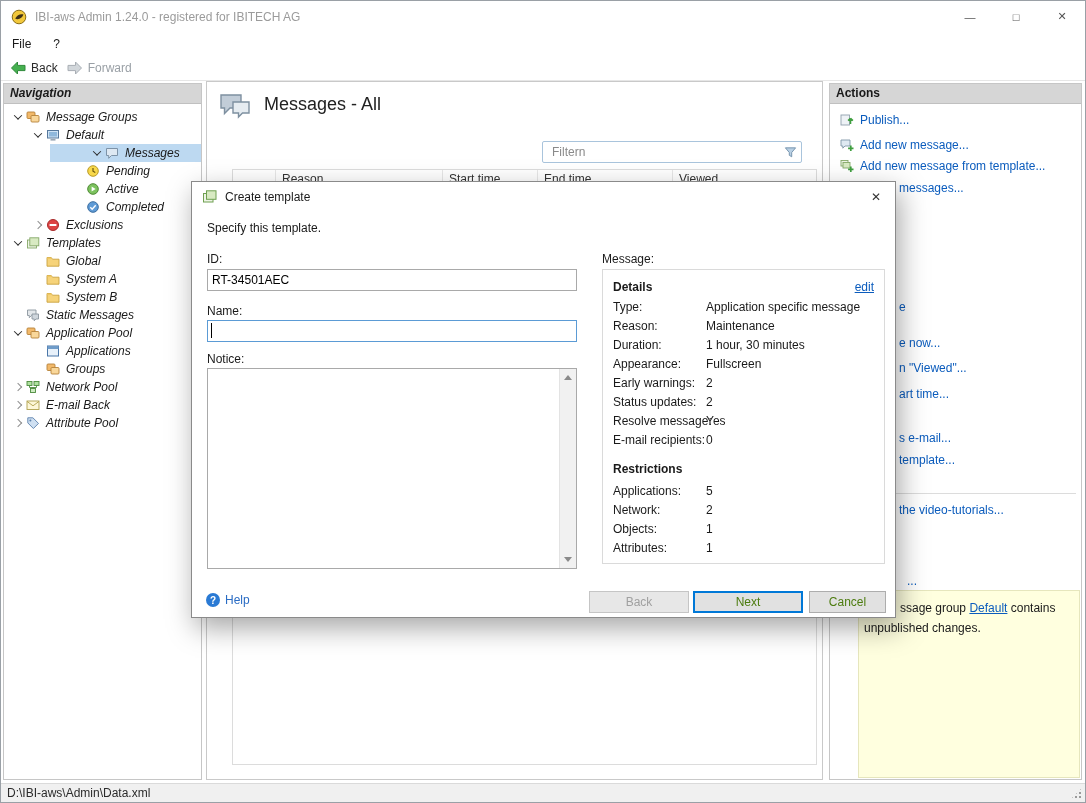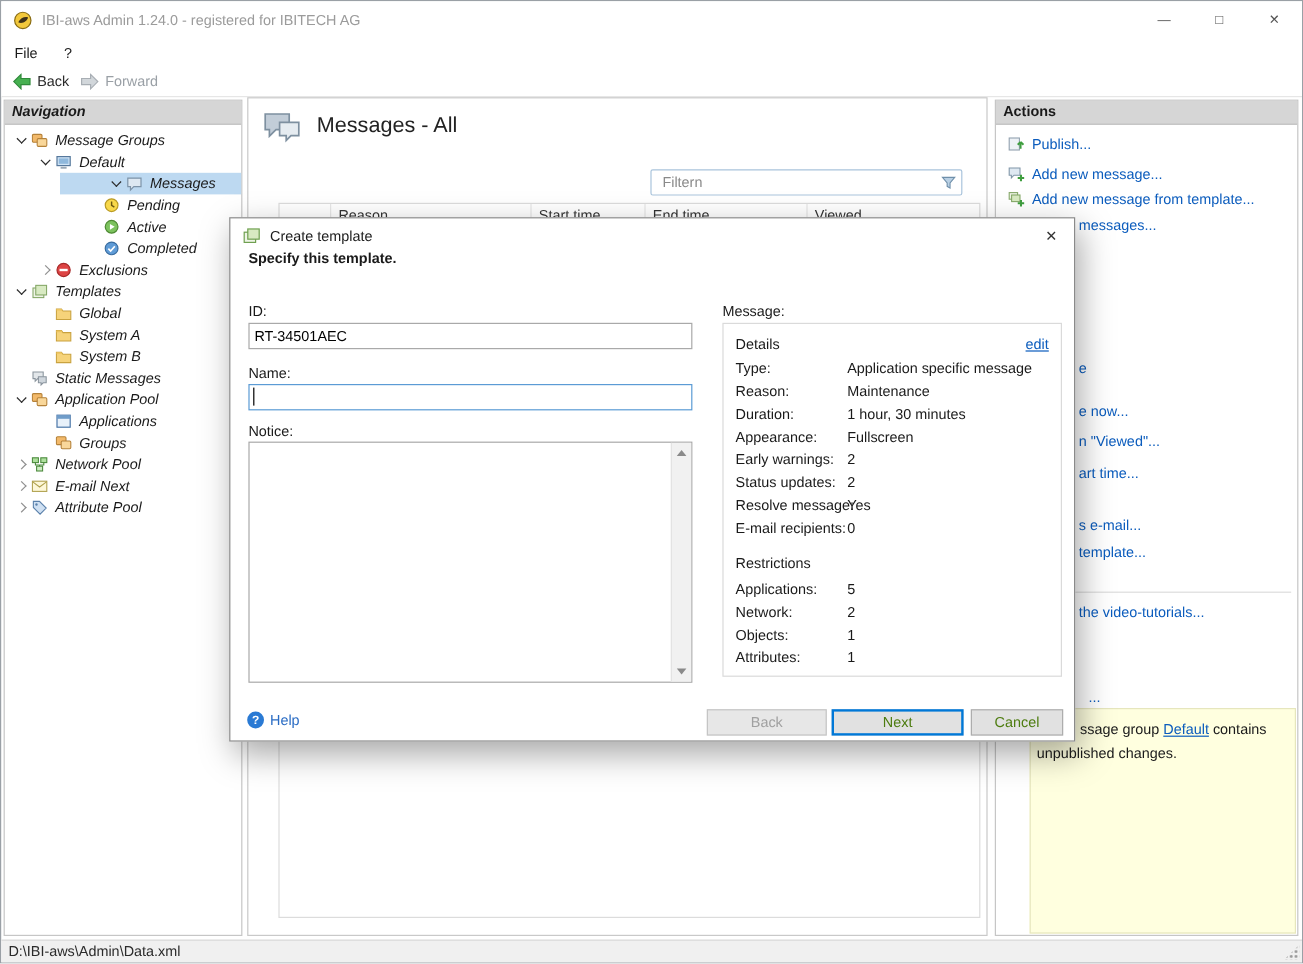--- a/index.html
+++ b/index.html
@@ -66,31 +66,31 @@
           background-image:radial-gradient(circle, #9a9a9a 1px, transparent 1.3px);
           background-size:4px 4px; clip-path:polygon(100% 0, 100% 100%, 0 100%); }
 
   
   .dialog { position:absolute; left:190px; top:180px; width:705px; height:437px; background:#fff; border:1px solid #8a8a8a; box-shadow:4px 10px 26px rgba(0,0,0,.35); z-index:50; }
   .dlg-titlebar { position:absolute; top:0; left:0; right:0; height:30px; display:flex; align-items:center; }
   .dlg-icon { margin-left:10px; }
   .dlg-title { margin-left:7px; }
   .dlg-close { position:absolute; right:6px; top:4px; width:26px; height:22px; display:flex; align-items:center; justify-content:center; color:#333; font-size:12px; }
   .abs { position:absolute; }
-  .dlg-sub { left:15px; top:26px;font-weight:bold; }
+  .dlg-sub { left:15px; top:39px; }
   .fld-label { white-space:nowrap; }
   .txt { position:absolute; height:22px; border:1px solid #a9a9a9; font:12px "Liberation Sans", sans-serif; padding:0 4px; color:#000; background:#fff; outline:none; }
   .txt.focused { border-color:#5b9bd5; }
   .notice { position:absolute; left:15px; top:186px; width:370px; height:201px; border:1px solid #a9a9a9; background:#fff; }
   .sb { position:absolute; right:0; top:0; bottom:0; width:17px; background:#f1f1f1; border-left:1px solid #e3e3e3; }
   .sb .up { position:absolute; top:6px; left:4px; width:0; height:0; border-left:4px solid transparent; border-right:4px solid transparent; border-bottom:5px solid #8a8a8a; }
   .sb .dn { position:absolute; bottom:6px; left:4px; width:0; height:0; border-left:4px solid transparent; border-right:4px solid transparent; border-top:5px solid #8a8a8a; }
   .caret { position:absolute; left:4px; top:3px; width:1px; height:15px; background:#000; }
   .msg-box { position:absolute; left:410px; top:87px; width:283px; height:295px; border:1px solid #dadada; background:#fff; }
-  .mb-hdr { position:absolute; left:10px; font-weight:normal; }
+  .mb-hdr { position:absolute; left:10px; font-weight:bold; }
   .edit-link { position:absolute; right:10px; top:10px; color:#0b5cbd; text-decoration:underline; }
   .kv { position:absolute; left:10px; right:4px; height:19px; }
   .kv .k { position:absolute; left:0; white-space:nowrap; }
   .kv .v { position:absolute; left:93px; white-space:nowrap; }
   .dlg-help { position:absolute; left:14px; top:411px; display:flex; gap:5px; align-items:center; color:#2a6cc4; }
   .help-ic { width:14px; height:14px; border-radius:50%; background:#2a7ad4; color:#fff; font-size:10px; font-weight:bold; display:flex; align-items:center; justify-content:center; }
   .btn { position:absolute; top:409px; height:22px; background:#e1e1e1; border:1px solid #adadad; text-align:center; line-height:20px; font-size:12px; color:#4d7c0f; }
   .btn.disabled { color:#a0a0a0; border-color:#c5c5c5; background:#e7e7e7; }
   .btn.default { border:2px solid #0078d7; line-height:18px; }
 </style>
@@ -376,21 +376,21 @@
       <div class="trow">
           <span class="ind" style="width:6px"></span>
           <span class="wrap">
             <span class="chev right"></span>
             <span class="ti">
               <svg width="14" height="14" viewBox="0 0 14 14">
                 <rect x="1" y="3" width="12" height="8.5" fill="#fdf7d8" stroke="#b0a14e" stroke-width=".9"></rect>
                 <path d="M1 3.4l6 4.4 6-4.4" fill="none" stroke="#b0a14e" stroke-width=".9"></path>
               </svg>
             </span>
-            <span class="tl">E-mail Next</span>
+            <span class="tl">E-mail Back</span>
           </span>
         </div>
 
       <div class="trow">
           <span class="ind" style="width:6px"></span>
           <span class="wrap">
             <span class="chev right"></span>
             <span class="ti">
               <svg width="14" height="14" viewBox="0 0 14 14">
                 <path d="M1.8 1.8h5.1l5.6 5.6-5.1 5.1-5.6-5.6z" fill="#cfe0f2" stroke="#5a80ab" stroke-width=".9"></path>

